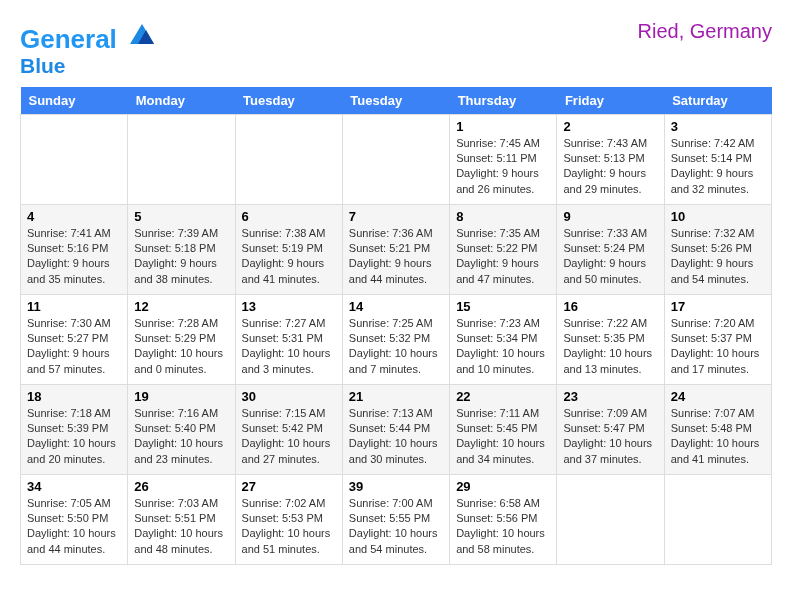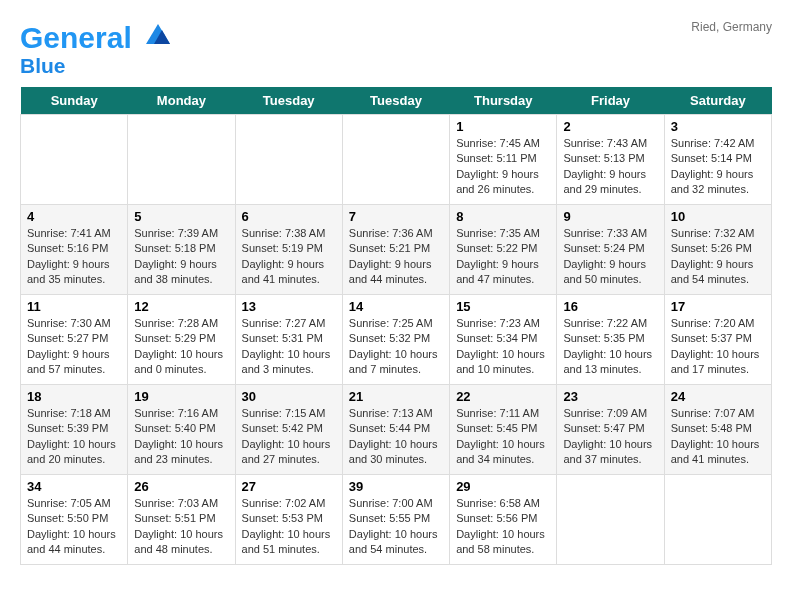--- a/index.html
+++ b/index.html
@@ -14,21 +14,21 @@
       display: flex;
       justify-content: space-between;
       align-items: flex-start;
       margin-bottom: 10px;
     }
     .logo {
       display: flex;
       align-items: center;
     }
     .logo-text {
-      font-size: 30px;
+      font-size: 26px;
       font-weight: bold;
       color: #333;
       line-height: 1.1;
     }
     .logo-text span {
       color: #2196F3;
     }
     .logo-icon {
       width: 28px;
       height: 28px;
@@ -36,33 +36,33 @@
     }
     .title-block {
       text-align: right;
     }
     .month-title {
       font-size: 36px;
       font-weight: bold;
       color: #333;
     }
     .location {
-      font-size: 12px;
-      color: #737373;
+      font-size: 20px;
+      color: #a21caf;
     }
     table {
       width: 100%;
       border-collapse: collapse;
       font-size: 11px;
     }
     thead th {
-      background-color: #0f766e;
+      background-color: #3b82f6;
       color: white;
       padding: 6px 8px;
-      text-align: center;
+      text-align: left;
       font-size: 13px;
       font-weight: bold;
     }
     tbody td {
       border: 1px solid #ddd;
       vertical-align: top;
       padding: 4px 6px;
       width: 14.28%;
       min-height: 80px;
       height: 90px;

